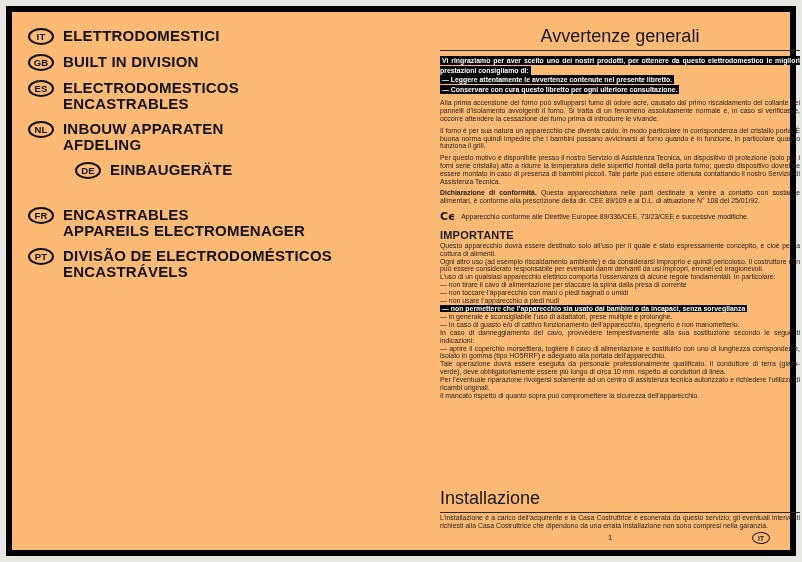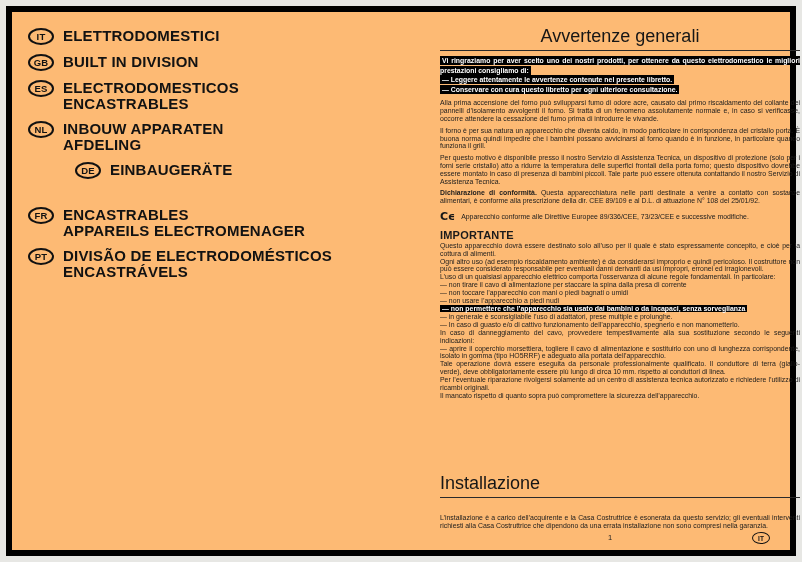--- a/index.html
+++ b/index.html
@@ -46,21 +46,21 @@
   .lead { font-weight:bold; }
   .inverse-line { background:#000; color:#fff; font-weight:bold; padding:0 2px; }
 
   .ce-row { display:flex; align-items:center; margin:5px 0 6px; }
   .ce-mark { font-family:"DejaVu Sans", sans-serif; font-weight:bold; font-size:11px; letter-spacing:0; margin-right:6px; color:#161616; }
   .ce-text { font-size:6.9px; }
 
   .importante-h { font-size:11px; font-weight:bold; margin:4px 0 1px; letter-spacing:.2px; }
 
   .install-block { position:absolute; left:428px; width:360px; bottom:20px; }
-  .install-block .section-title { margin-bottom:16px; }
+  .install-block .section-title { margin-bottom:1px; }
   .install-block p { margin:0; font-size:6.9px; line-height:7.9px; text-align:justify; }
 
   
   .page-num { position:absolute; left:596px; bottom:8px; font-size:7.5px; color:#222; }
   .footer-badge {
     position:absolute; right:20px; bottom:6px;
     width:18px; height:12px; border:1.3px solid #111; border-radius:50%;
     display:flex; align-items:center; justify-content:center;
     font-size:6.5px; font-weight:bold; color:#111;
   }

